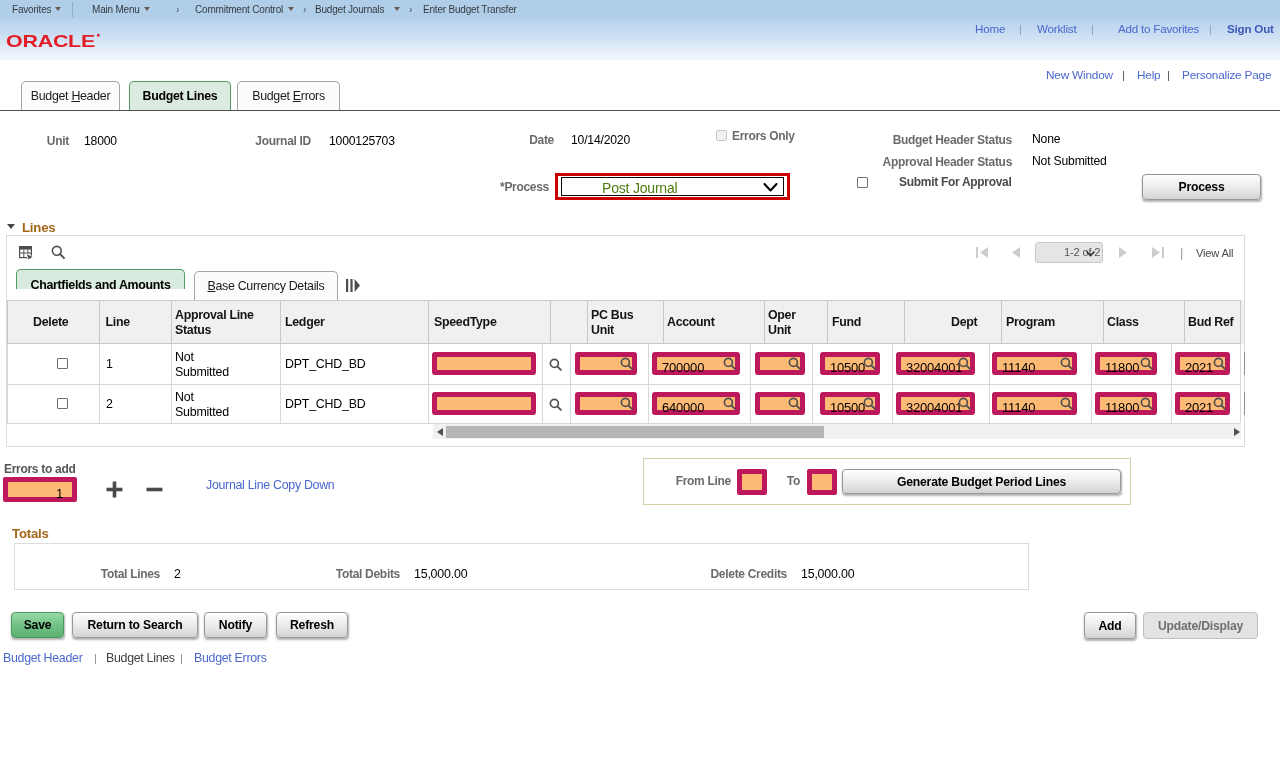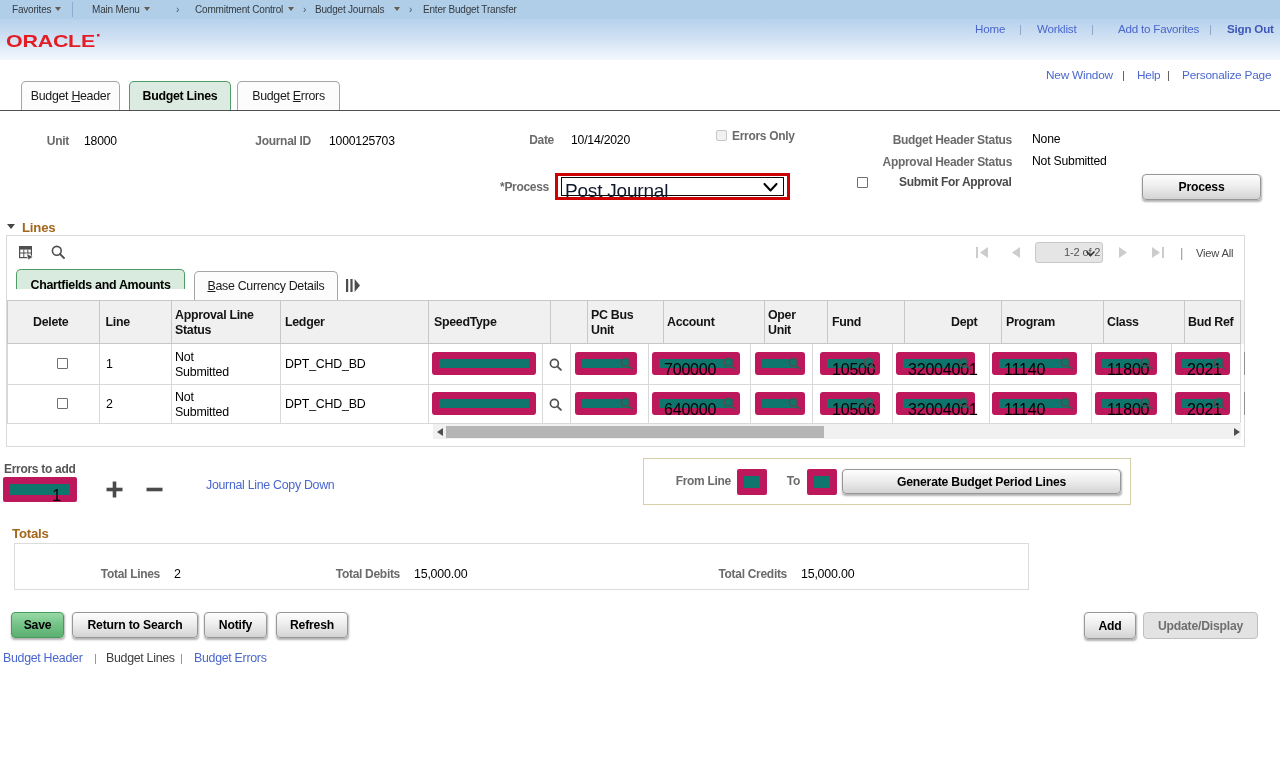--- a/index.html
+++ b/index.html
@@ -4,21 +4,21 @@
 <style>
 * { margin:0; padding:0; box-sizing:border-box; }
 html,body { width:1280px; height:768px; background:#fff; font-family:"Liberation Sans", sans-serif; overflow:hidden; }
 #page { position:relative; width:1280px; height:768px; background:#fff; letter-spacing:-0.2px; }
 .abs { position:absolute; }
 .lbl { position:absolute; font-weight:bold; color:#6b6b6b; font-size:12px; letter-spacing:-0.3px; }
 .rlbl { position:absolute; font-weight:bold; color:#6b6b6b; font-size:12px; letter-spacing:-0.3px; text-align:right; }
 .val { position:absolute; color:#000; font-size:12.2px; letter-spacing:-0.2px; white-space:nowrap; }
 .blue { color:#4a67cd; text-decoration:none; }
 .btn { position:absolute; background:linear-gradient(#fefefe,#ececec 50%,#d3d3d3); border:1px solid #979797; border-radius:4px; font-weight:bold; font-size:12.2px; letter-spacing:-0.2px; color:#000; text-align:center; box-shadow:0.5px 1.5px 2px rgba(0,0,0,0.3); }
-.inp { position:absolute; background:#0f766e; border:7px solid #be185d; border-radius:3px; font-size:16px; color:#000; font-family:"Liberation Sans", sans-serif; letter-spacing:-0.2px; }
+.inp { position:absolute; background:#fdba74; border:5px solid #be185d; border-radius:3px; font-size:13px; color:#000; font-family:"Liberation Sans", sans-serif; letter-spacing:-0.2px; }
 .hdr { font-size:12.4px; font-weight:bold; color:#141414; letter-spacing:-0.3px; line-height:14.5px; }
 .tcell { font-size:12.4px; color:#000; letter-spacing:-0.2px; white-space:nowrap; }
 a { text-decoration:none; }
 </style>
 </head>
 <body>
 <div id="page">
 
 <div class="abs" style="left:0;top:0;width:1280px;height:19px;background:#b1cee9;"></div>
 <div class="abs" style="left:0;top:0;width:1280px;height:19px;font-size:10px;color:#333b41;letter-spacing:-0.2px;">
@@ -70,21 +70,21 @@
 <div class="rlbl" style="left:200px;top:134px;width:111px;">Journal ID</div>
 <div class="val" style="left:329px;top:134px;">1000125703</div>
 <div class="rlbl" style="left:482px;top:133px;width:72px;">Date</div>
 <div class="val" style="left:571px;top:133px;">10/14/2020</div>
 <div class="abs" style="left:716px;top:130px;width:11px;height:11px;border:1px solid #c6c6c6;background:#f1f1f1;border-radius:2px;"></div>
 <div class="lbl" style="left:732px;top:129px;">Errors Only</div>
 
 <div class="rlbl" style="left:460px;top:180px;width:89px;">*Process</div>
 <div class="abs" style="left:555px;top:173px;width:235px;height:27px;border:3px solid #cd0101;background:#fff;"></div>
 <div class="abs" style="left:561px;top:177px;width:223px;height:19px;border:1.4px solid #0a0a0a;background:#fff;"></div>
-<div class="abs" style="left:565px;top:180px;font-size:19px;color:#0f172a;letter-spacing:-0.2px;">Post Journal</div>
+<div class="abs" style="left:602px;top:180px;font-size:14px;color:#4d7c0f;letter-spacing:-0.2px;">Post Journal</div>
 <svg class="abs" style="left:763px;top:183px;" width="15" height="9" viewBox="0 0 15 9">
       <path d="M1.5 1 L7.5 7.5 L13.5 1" fill="none" stroke="#000" stroke-width="2" stroke-linecap="round" stroke-linejoin="round"></path>
     </svg>
 
 <div class="rlbl" style="left:860px;top:133px;width:152px;">Budget Header Status</div>
 <div class="val" style="left:1032px;top:132px;">None</div>
 <div class="rlbl" style="left:860px;top:155px;width:152px;">Approval Header Status</div>
 <div class="val" style="left:1032px;top:154px;">Not Submitted</div>
 <div class="abs" style="left:857px;top:177px;width:11px;height:11px;border:1px solid #6f6f6f;background:#fff;border-radius:1px;"></div>
 <div class="lbl" style="left:874px;top:175px;color:#4a4a4a;margin-left:25px;">Submit For Approval</div>
@@ -326,21 +326,21 @@
 <div class="rlbl" style="left:740px;top:474px;width:60px;">To</div>
 <div class="inp" style="left:807px;top:469px;width:30px;height:26px;border-radius:2px;"></div>
 <div class="btn" style="left:842px;top:469px;width:279px;height:25px;line-height:24px;">Generate Budget Period Lines</div>
 
 <span class="abs" style="left:12px;top:526px;font-size:13.2px;font-weight:bold;color:#a4671c;letter-spacing:-0.2px;">Totals</span>
 <div class="abs" style="left:14px;top:543px;width:1015px;height:47px;border:1px solid #dcdcdc;"></div>
 <div class="rlbl" style="left:60px;top:567px;width:100px;">Total Lines</div>
 <div class="val" style="left:174px;top:567px;font-size:12.4px;">2</div>
 <div class="rlbl" style="left:300px;top:567px;width:100px;">Total Debits</div>
 <div class="val" style="left:414px;top:567px;font-size:12.4px;">15,000.00</div>
-<div class="rlbl" style="left:687px;top:567px;width:100px;">Total Credits</div>
+<div class="rlbl" style="left:687px;top:567px;width:100px;">Delete Credits</div>
 <div class="val" style="left:801px;top:567px;font-size:12.4px;">15,000.00</div>
 
 <div class="btn" style="left:11px;top:612px;width:53px;height:26px;line-height:25px;background:linear-gradient(#98d9a7,#72c286 50%,#5bb071);border:1px solid #4a9a5f;">Save</div>
 <div class="btn" style="left:72px;top:612px;width:126px;height:26px;line-height:25px;">Return to Search</div>
 <div class="btn" style="left:204px;top:612px;width:63px;height:26px;line-height:25px;">Notify</div>
 <div class="btn" style="left:276px;top:612px;width:72px;height:26px;line-height:25px;">Refresh</div>
 <div class="btn" style="left:1084px;top:612px;width:52px;height:27px;line-height:26px;">Add</div>
 <div class="btn" style="left:1143px;top:612px;width:115px;height:27px;line-height:26px;background:#e3e3e3;color:#6f6f6f;border:1px solid #bfbfbf;box-shadow:none;">Update/Display</div>
 
 <a class="abs blue" style="left:3px;top:651px;font-size:12.4px;letter-spacing:-0.3px;">Budget Header</a>

